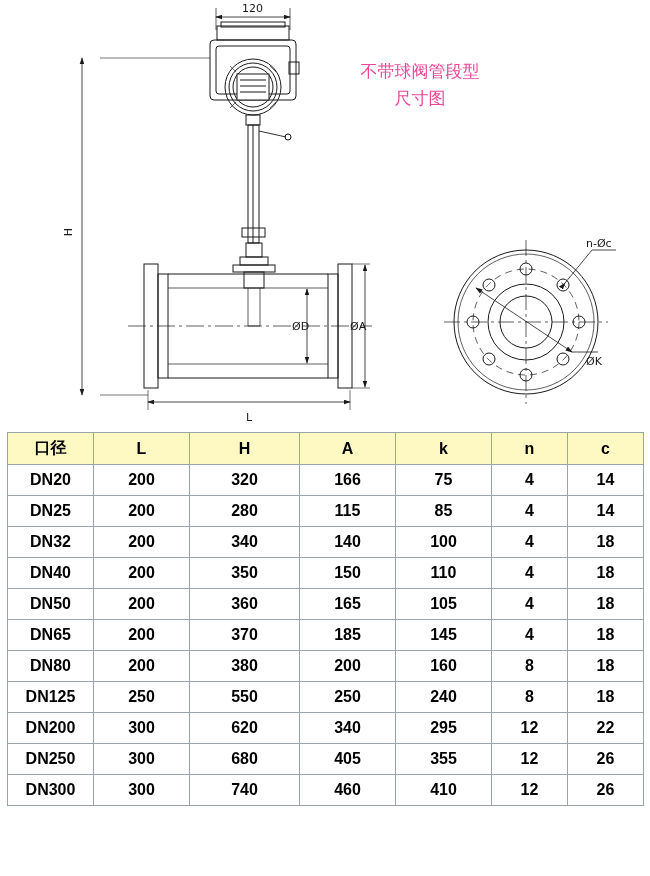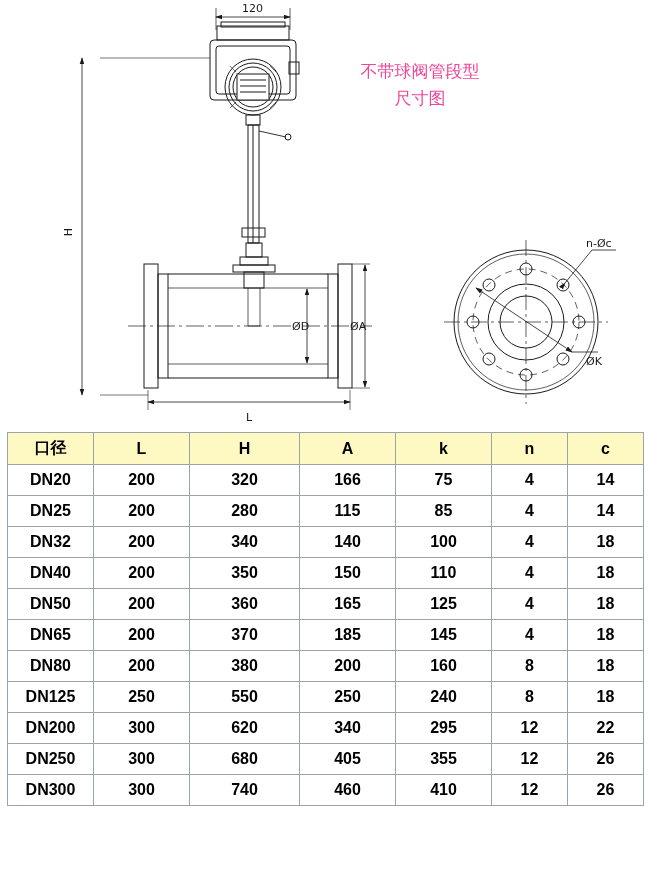--- a/index.html
+++ b/index.html
@@ -269,21 +269,21 @@
             <td>150</td>
             <td>110</td>
             <td>4</td>
             <td>18</td>
           </tr>
           <tr>
             <td class="first">DN50</td>
             <td>200</td>
             <td>360</td>
             <td>165</td>
-            <td>125</td>
+            <td>105</td>
             <td>4</td>
             <td>18</td>
           </tr>
           <tr>
             <td class="first">DN65</td>
             <td>200</td>
             <td>370</td>
             <td>185</td>
             <td>145</td>
             <td>4</td>

